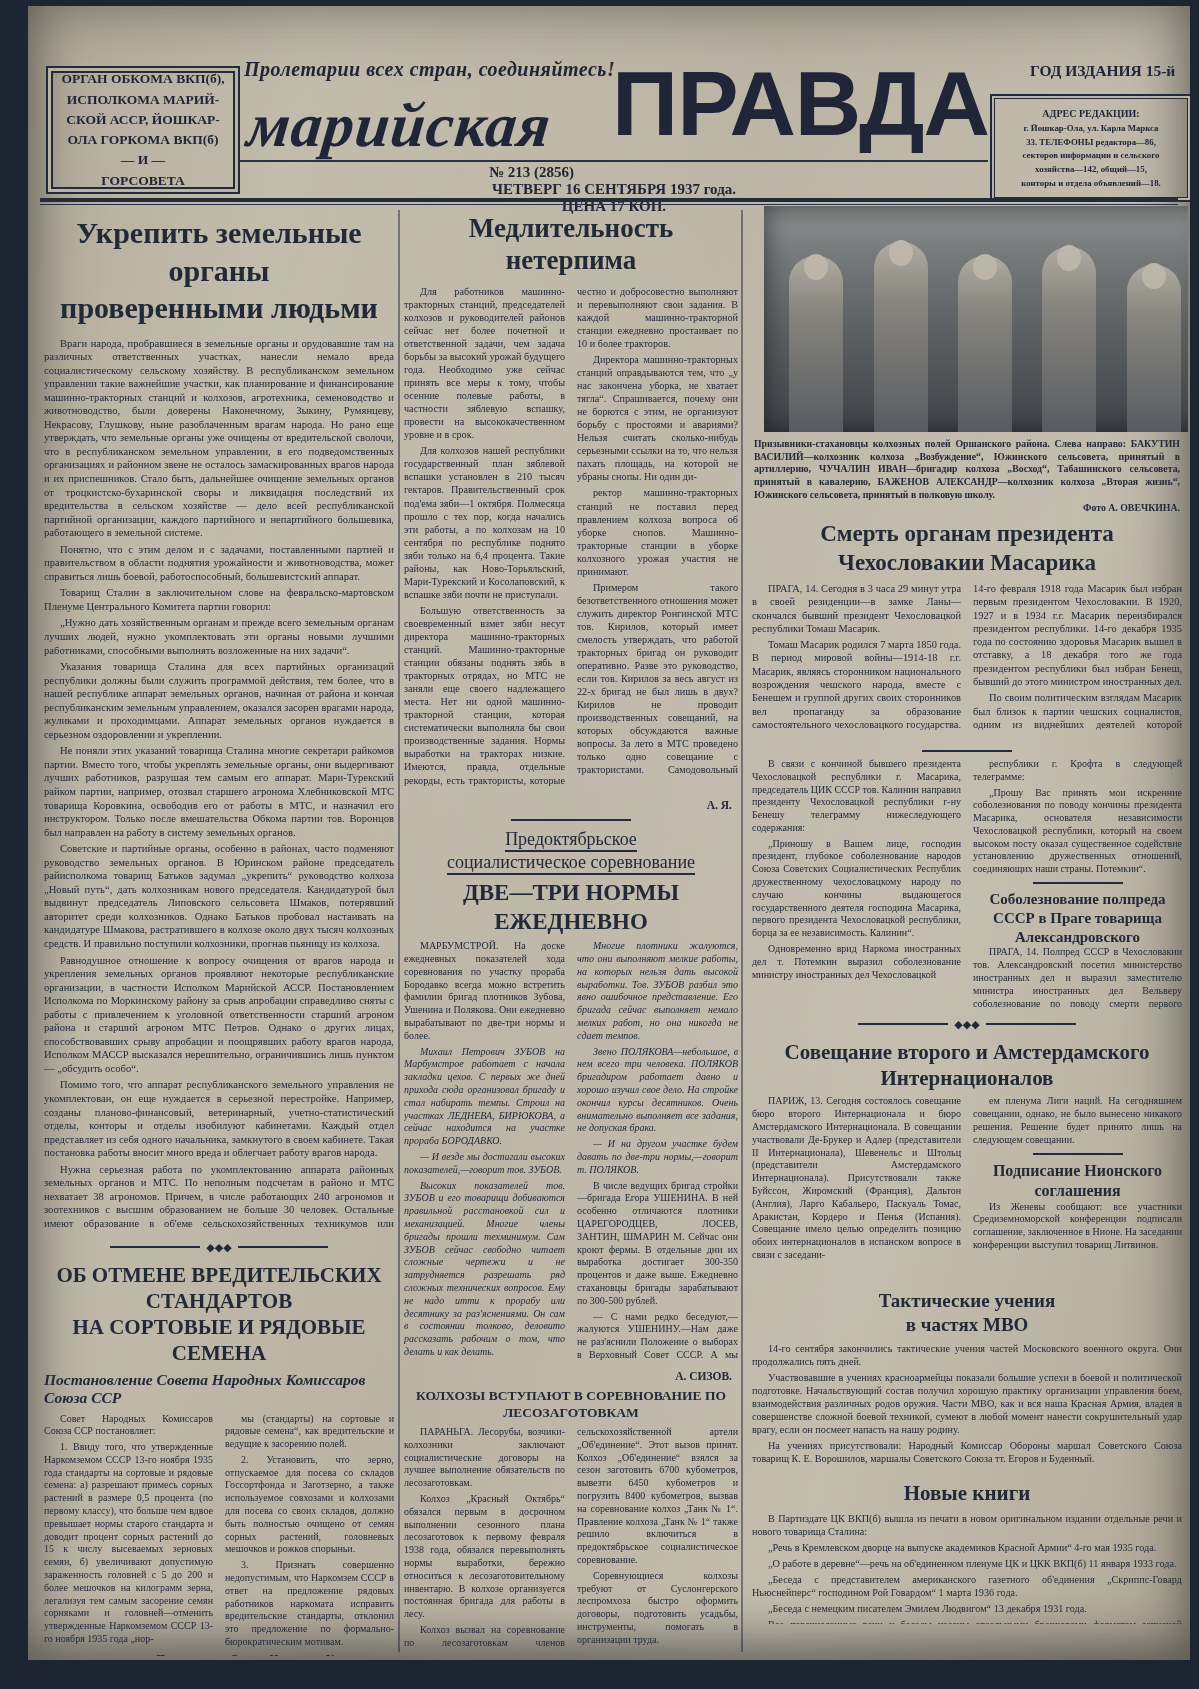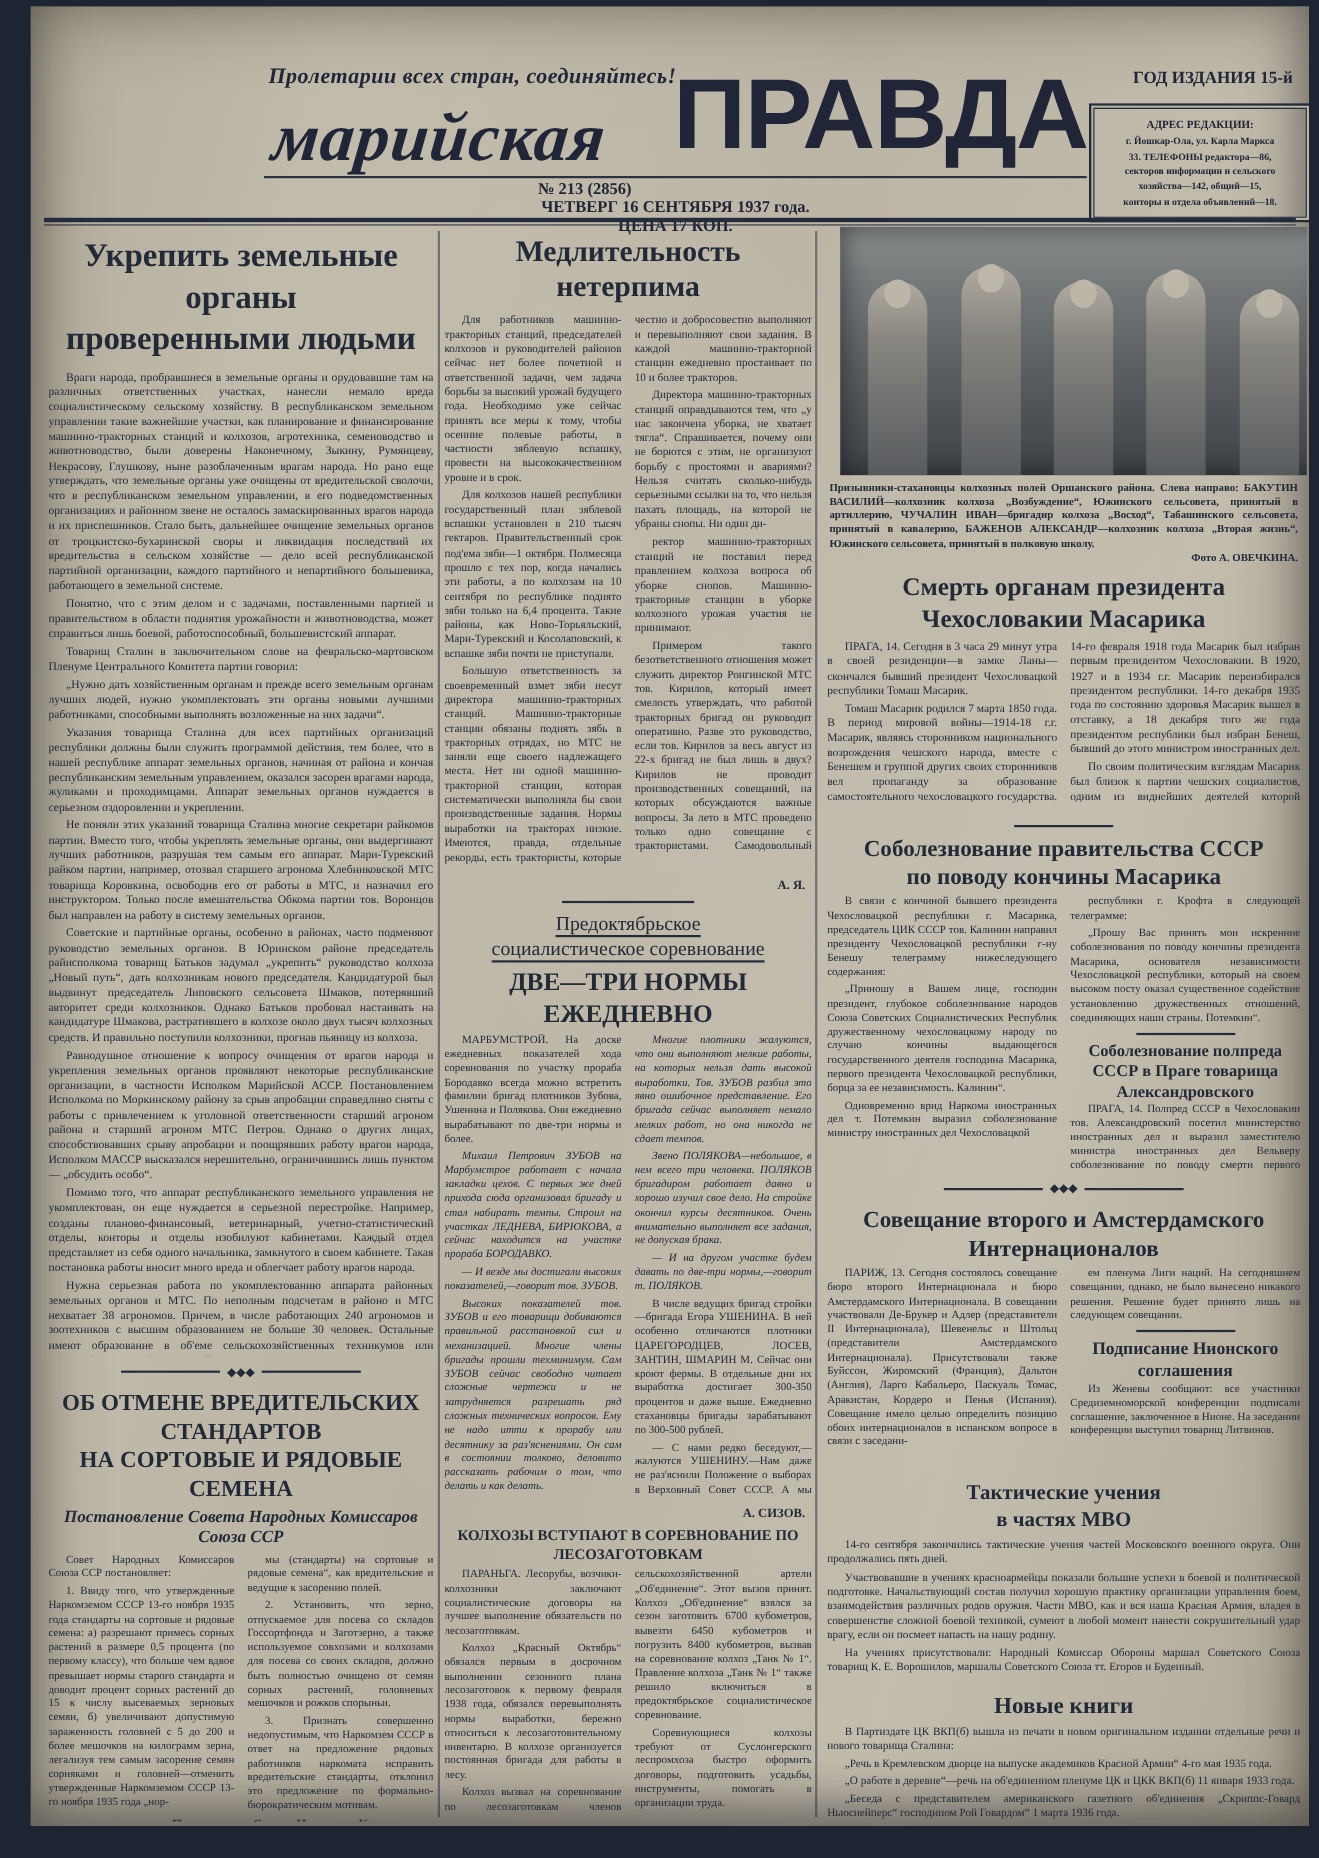--- a/index.html
+++ b/index.html
@@ -48,40 +48,46 @@
   .two-col{column-count:2;column-gap:12px;}
   .split{display:flex;gap:12px;}
   .split>div{flex:1;min-width:0;}
   .sig{text-align:right;font-weight:bold;font-size:11.5px;margin:2px 6px 0 0;}
   .divider{display:flex;align-items:center;justify-content:center;gap:6px;margin:8px 0;font-size:11px;}
   .divider:before,.divider:after{content:"";height:2px;background:#242b3b;width:90px;}
   .shortrule{width:120px;height:2px;background:#242b3b;margin:8px auto;}
   .kicker{text-align:center;font-size:18px;margin:2px 0;}
   .kicker span{border-bottom:2px solid #242b3b;padding-bottom:1px;}
   .it{font-style:italic;}
-  .subtitle-it{font-style:italic;font-weight:bold;text-align:center;font-size:15.5px;margin:4px 0 6px;}
+  .subtitle-it{font-style:italic;font-weight:bold;font-size:15.5px;margin:4px 0 6px;}
 
   
   .photo{margin:2px 0 6px 18px;width:422px;height:226px;position:relative;overflow:hidden;
     background:linear-gradient(180deg,#8e9190 0%,#75797a 22%,#5c6063 55%,#3f4347 100%);
     box-shadow:inset 0 0 24px rgba(10,12,16,.6);display:flex;align-items:flex-end;justify-content:space-around;padding:0 10px;}
   .fig{width:54px;height:78%;border-radius:26px 26px 0 0;background:linear-gradient(180deg,#b9b4a8 0%,#8f8c84 30%,#5e6166 100%);opacity:.85;position:relative;}
   .fig:before{content:"";position:absolute;top:-2px;left:50%;transform:translateX(-50%);width:24px;height:26px;border-radius:50%;background:#c9c2b2;}
   .fig:nth-child(2){height:84%;} .fig:nth-child(4){height:82%;} .fig:nth-child(5){height:74%;}
   .caption{font-size:9.8px;line-height:1.3;text-align:justify;font-weight:bold;padding:0 8px;margin-bottom:6px;}
   .caption .credit{display:block;text-align:right;}
 
   .r-body{font-size:10.4px;}
   .mini-rule{width:90px;height:2px;background:#242b3b;margin:6px auto;}
 </style>
 </head>
 <body>
 
 <div class="paper">
 
+  <div class="abs organ-box pre ink">ОРГАН ОБКОМА ВКП(б),
+ИСПОЛКОМА МАРИЙ-
+СКОЙ АССР, ЙОШКАР-
+ОЛА ГОРКОМА ВКП(б)
+— И —
+ГОРСОВЕТА</div>
   <div class="abs slogan ink">Пролетарии всех стран, соединяйтесь!</div>
   <div class="abs title-script ink">марийская</div>
   <div class="abs title-block ink">ПРАВДА</div>
   <div class="abs edition-year ink">ГОД ИЗДАНИЯ 15-й</div>
   <div class="abs address-box ink">
     <span class="hdr">АДРЕС РЕДАКЦИИ:</span>
     <span class="pre">г. Йошкар-Ола, ул. Карла Маркса
 33. ТЕЛЕФОНЫ редактора—86,
 секторов информации и сельского
 хозяйства—142, общий—15,
@@ -190,22 +196,20 @@
 
     <h2 class="headline-m pre" style="font-size:23px;">Смерть органам президента
 Чехословакии Масарика</h2>
     <div class="body-txt two-col r-body" style="height:162px;overflow:hidden;margin:4px 6px 0;">
         <p>ПРАГА, 14. Сегодня в 3 часа 29 минут утра в своей резиденции—в замке Ланы—скончался бывший президент Чехословацкой республики Томаш Масарик.</p>
         <p>Томаш Масарик родился 7 марта 1850 года. В период мировой войны—1914-18 г.г. Масарик, являясь сторонником национального возрождения чешского народа, вместе с Бенешем и группой других своих сторонников вел пропаганду за образование самостоятельного чехословацкого государства. 14-го февраля 1918 года Масарик был избран первым президентом Чехословакии. В 1920, 1927 и в 1934 г.г. Масарик переизбирался президентом республики. 14-го декабря 1935 года по состоянию здоровья Масарик вышел в отставку, а 18 декабря того же года президентом республики был избран Бенеш, бывший до этого министром иностранных дел.</p>
         <p>По своим политическим взглядам Масарик был близок к партии чешских социалистов, одним из виднейших деятелей которой является нынешний президент Чехословацкой республики Бенеш.</p>
       </div>
 
     <div class="mini-rule"></div>
-    <h2 class="headline-m pre">Соболезнование правительства СССР
-по поводу кончины Масарика</h2>
     <div class="split body-txt r-body" style="height:252px;overflow:hidden;margin:4px 6px 0;font-size:10px;">
       <div>
           <p>В связи с кончиной бывшего президента Чехословацкой республики г. Масарика, председатель ЦИК СССР тов. Калинин направил президенту Чехословацкой республики г-ну Бенешу телеграмму нижеследующего содержания:</p>
           <p>„Приношу в Вашем лице, господин президент, глубокое соболезнование народов Союза Советских Социалистических Республик дружественному чехословацкому народу по случаю кончины выдающегося государственного деятеля господина Масарика, первого президента Чехословацкой республики, борца за ее независимость. Калинин“.</p>
           <p>Одновременно врид Наркома иностранных дел т. Потемкин выразил соболезнование министру иностранных дел Чехословацкой</p>
         </div>
       <div>
         <div>
             <p>республики г. Крофта в следующей телеграмме:</p>
             <p>„Прошу Вас принять мои искренние соболезнования по поводу кончины президента Масарика, основателя независимости Чехословацкой республики, который на своем высоком посту оказал существенное содействие установлению дружественных отношений, соединяющих наши страны. Потемкин“.</p>

